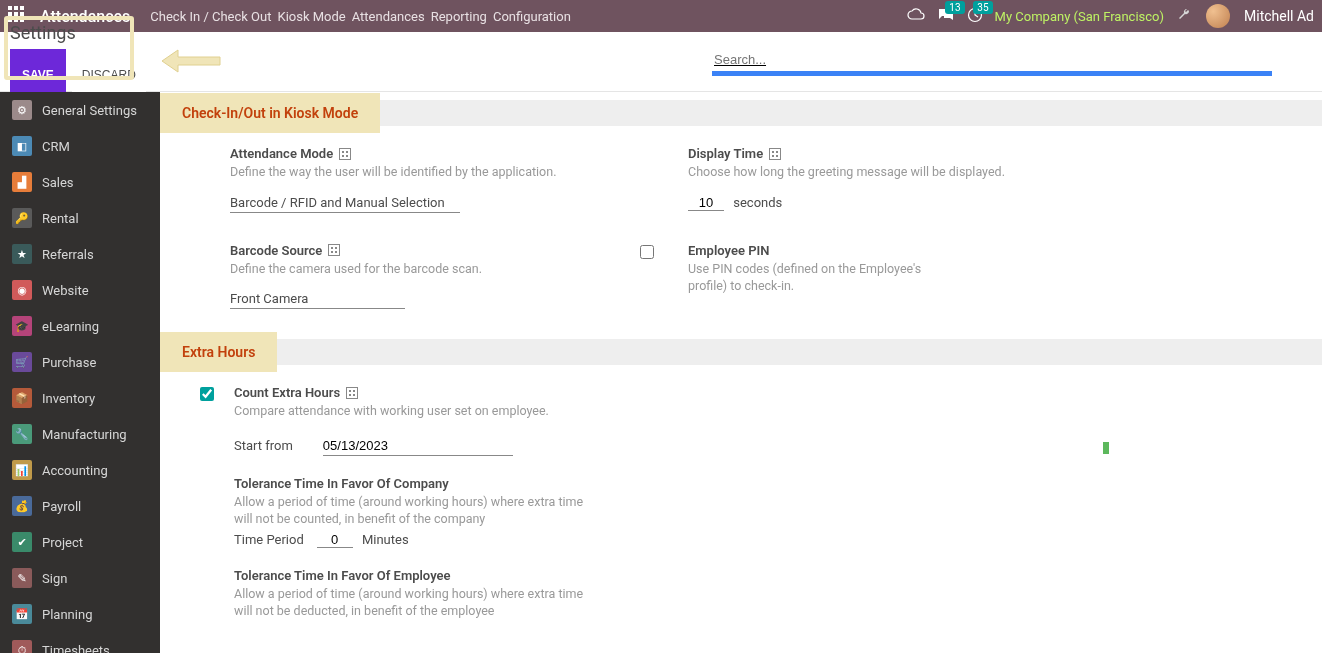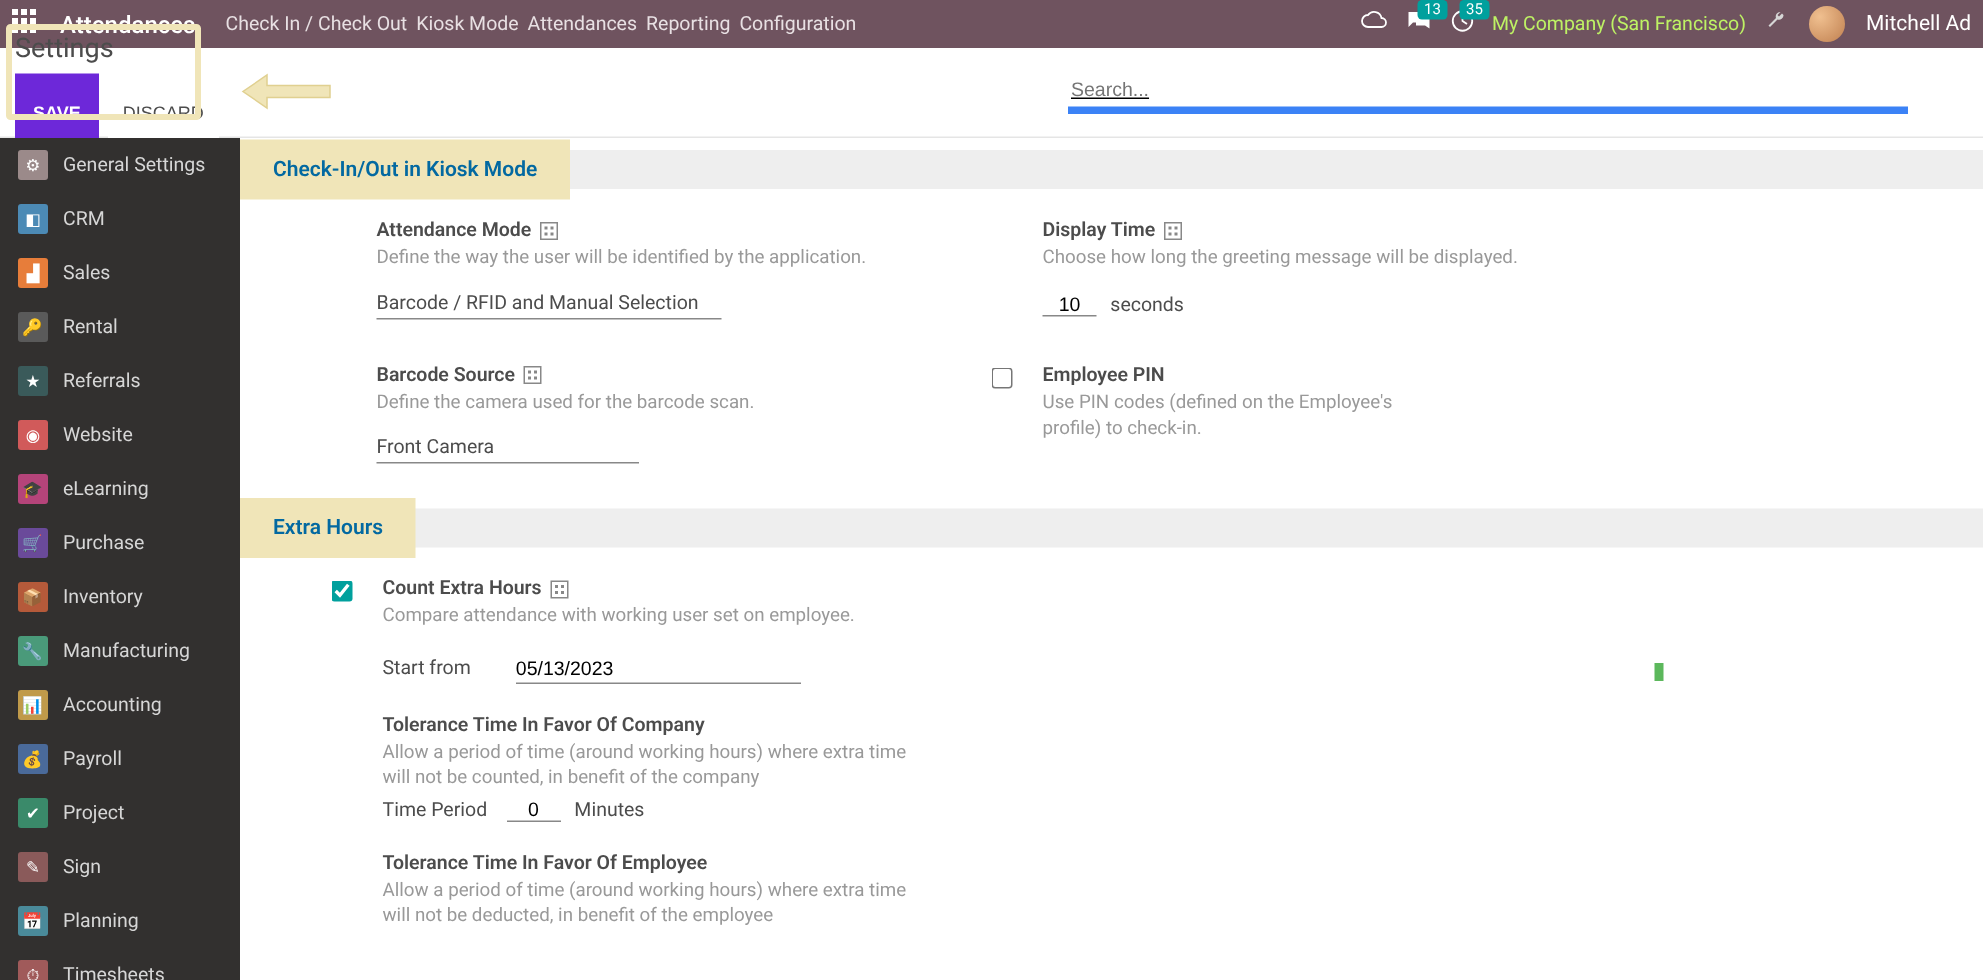--- a/index.html
+++ b/index.html
@@ -41,25 +41,25 @@
 .side-icon { width: 20px; height: 20px; border-radius: 2px; display: flex; align-items: center; justify-content: center; font-size: 11px; color:#fff; }
 .ic-general { background: #9b8a8a; } .ic-crm { background: #4c8ab5; } .ic-sales { background: #e77d3a; }
 .ic-rental { background: #5a5a5a; } .ic-referrals { background: #3a5a5a; } .ic-website { background: #d15a5a; }
 .ic-elearn { background: #b5447a; } .ic-purchase { background: #6a4a9a; } .ic-inventory { background: #b55a3a; }
 .ic-manu { background: #4a9a7a; } .ic-acct { background: #c09a4a; } .ic-payroll { background: #4a6a9a; }
 .ic-project { background: #3a8a6a; } .ic-sign { background: #8a5a5a; } .ic-planning { background: #4a8a9a; }
 .ic-time { background: #a05a5a; }
 
 .content { flex: 1; overflow-y: auto; padding: 0 0 40px 0; position: relative; }
 .section-bar { background: #eeeeee; height: 26px; display: flex; align-items: center; margin-top: 8px; }
-.section-title { background: #f0e5b8; padding: 12px 22px; font-weight: 600; font-size: 14px; color: #0369a1; }
-
-.fields-row { display: flex; padding: 20px 0 0 70px; gap: 0; margin-left: 21px; }
+.section-title { background: #f0e5b8; padding: 12px 22px; font-weight: 600; font-size: 14px; color: #c2410c; }
+
+.fields-row { display: flex; padding: 20px 0 0 70px; gap: 0; }
 .field-col { width: 410px; }
-.field-col2 { width: 440px; display:flex; gap: 14px; }
+.field-col2 { width: 440px; display:flex; gap: 28px; }
 .chk-col { width: 20px; padding-top: 2px; }
 .field-label { font-weight: 600; font-size: 13px; color: #4c4c4c; display: inline-flex; align-items: center; gap: 6px; }
 .field-help { color: #999; font-size: 12.5px; margin-top: 2px; line-height: 1.4; max-width: 340px; }
 .field-input { margin-top: 12px; border-bottom: 1px solid #888; padding: 2px 0; width: 230px; font-size: 13px; }
 .input-num { border: none; border-bottom: 1px solid #888; width: 36px; text-align: center; font-size: 13px; margin-right: 6px; }
 .input-date { border: none; border-bottom: 1px solid #888; width: 190px; font-size: 13px; padding: 2px 0; }
 .chk { width: 14px; height: 14px; accent-color: #00a09d; }
 .building-icon { width: 12px; height: 12px; border: 1px solid #888; display: inline-block; position: relative; }
 .building-icon::before { content: ""; position: absolute; left: 2px; top: 2px; width: 2px; height: 2px; background: #888; box-shadow: 4px 0 #888, 0 4px #888, 4px 4px #888; }
 

